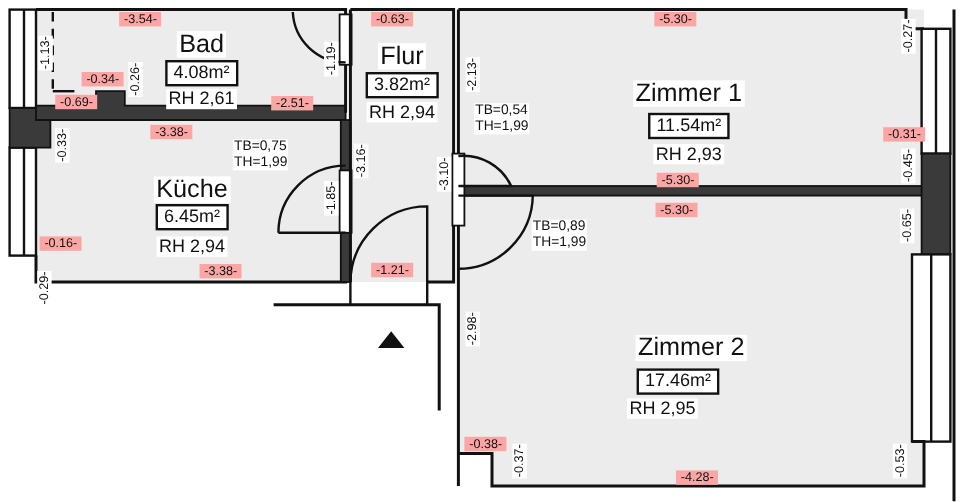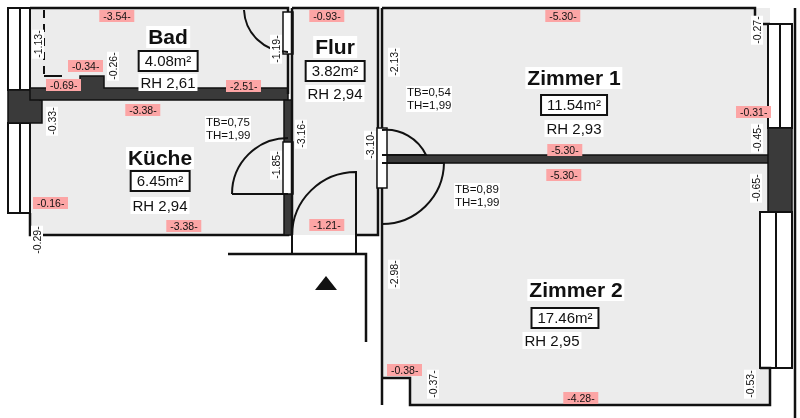--- a/index.html
+++ b/index.html
@@ -6,27 +6,27 @@
   body { width: 800px; height: 418px; overflow: hidden; position: relative; font-family: "Liberation Sans", sans-serif; }
   svg { position: absolute; left: 0; top: 0; }
   .room { fill: #ececec; }
   .wall { stroke: #111; stroke-width: 2.5; fill: none; }
   .thin { stroke: #111; stroke-width: 2; fill: none; }
   .solid { fill: #3a3a3a; stroke: #111; stroke-width: 1.5; }
   .win { fill: #fff; stroke: #111; stroke-width: 2; }
   .arc { stroke: #111; stroke-width: 2; fill: none; }
   .dash { stroke: #111; stroke-width: 2; stroke-dasharray: 8 6; fill: none; }
   .lbl { position: absolute; white-space: nowrap; color: #111; }
-  .name { font-size: 21px; background: #fff; line-height: 22px; padding: 0 2px; transform: translateX(-50%); font-weight: bold; }
+  .name { font-size: 21px; background: #fff; line-height: 22px; padding: 0 2px; transform: translateX(-50%); }
   .area { font-size: 15px; border: 2px solid #111; background: #fff; padding: 0 5px; line-height: 18px; transform: translateX(-50%); }
   .rh { font-size: 15px; background: #fff; line-height: 17px; padding: 0 2px; transform: translateX(-50%); }
   .dim { font-size: 10.5px; background: #fca5a5; line-height: 12px; padding: 0 4px; }
   .dimc { transform: translateX(-50%); }
   .vdim { font-size: 10.5px; background: #fff; line-height: 12px; padding: 0 1px; transform: translate(-50%,-50%) rotate(-90deg); transform-origin: center; }
-  .door-note { font-size: 11.5px; background: #fff; line-height: 13px; padding: 0 1px; margin-left: 11px; }
+  .door-note { font-size: 11.5px; background: #fff; line-height: 13px; padding: 0 1px; }
 </style>
 </head>
 <body>
 
 <svg width="800" height="418" viewBox="0 0 800 418">
 
   <rect class="room" x="30" y="8" width="258" height="86"></rect>
   <rect class="room" x="30" y="100" width="258" height="135"></rect>
   <rect class="room" x="292" y="8" width="86" height="227"></rect>
   <rect class="room" x="382" y="8" width="388" height="147"></rect>
@@ -114,21 +114,21 @@
   <div>TH=1,99</div>
 </div>
 
 <div class="lbl dim dimc" style="left:117px;top:10px">-3.54-</div>
 <div class="lbl dim" style="left:68px;top:60px">-0.34-</div>
 <div class="lbl dim" style="left:46px;top:79px">-0.69-</div>
 <div class="lbl dim" style="left:226px;top:80px">-2.51-</div>
 <div class="lbl dim dimc" style="left:143px;top:104px">-3.38-</div>
 <div class="lbl dim" style="left:33px;top:197px">-0.16-</div>
 <div class="lbl dim dimc" style="left:184px;top:220px">-3.38-</div>
-<div class="lbl dim dimc" style="left:327px;top:10px">-0.93-</div>
+<div class="lbl dim dimc" style="left:327px;top:10px">-0.63-</div>
 <div class="lbl dim dimc" style="left:327px;top:219px">-1.21-</div>
 <div class="lbl dim dimc" style="left:563px;top:10px">-5.30-</div>
 <div class="lbl dim" style="left:736px;top:106px">-0.31-</div>
 <div class="lbl dim dimc" style="left:565px;top:144px">-5.30-</div>
 <div class="lbl dim dimc" style="left:564px;top:169px">-5.30-</div>
 <div class="lbl dim" style="left:387px;top:364px">-0.38-</div>
 <div class="lbl dim dimc" style="left:581px;top:392px">-4.28-</div>
 
 <div class="lbl vdim" style="left:38px;top:44px">-1.13-</div>
 <div class="lbl vdim" style="left:113px;top:66px">-0.26-</div>

